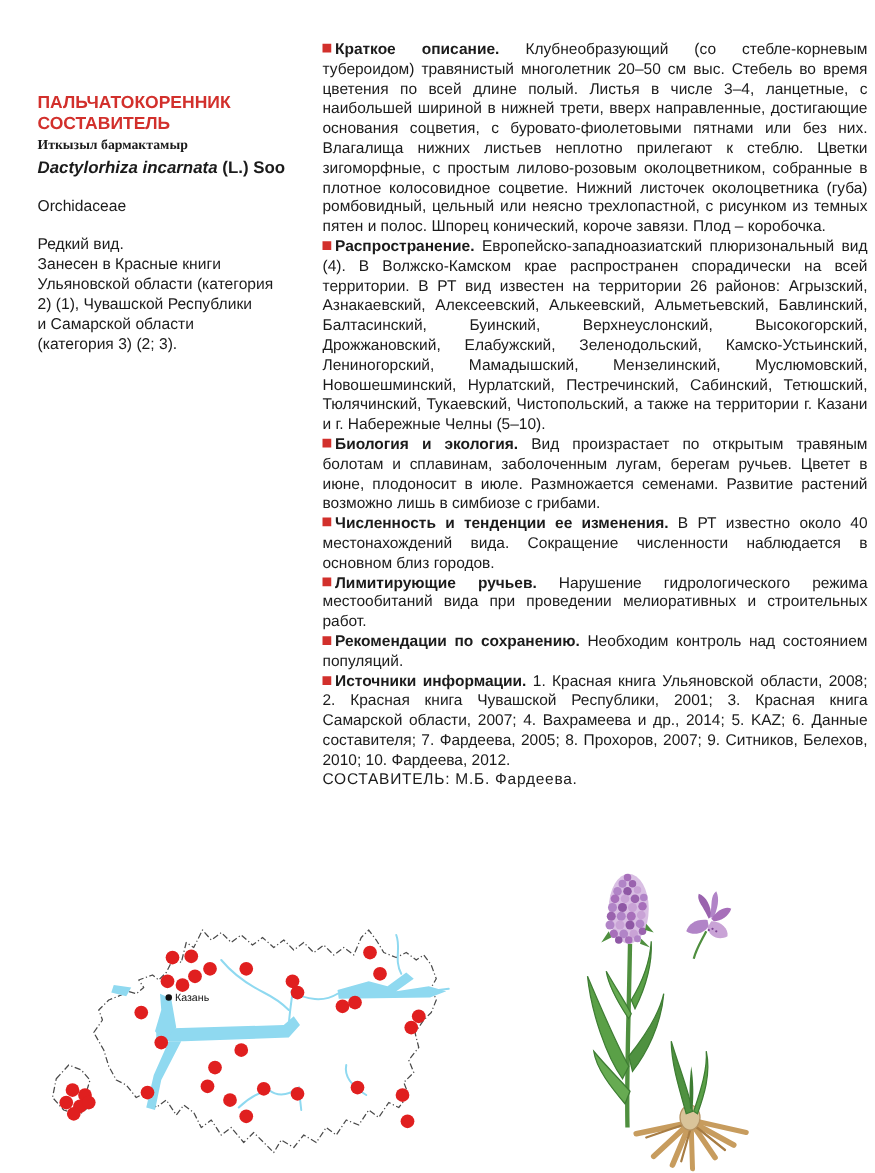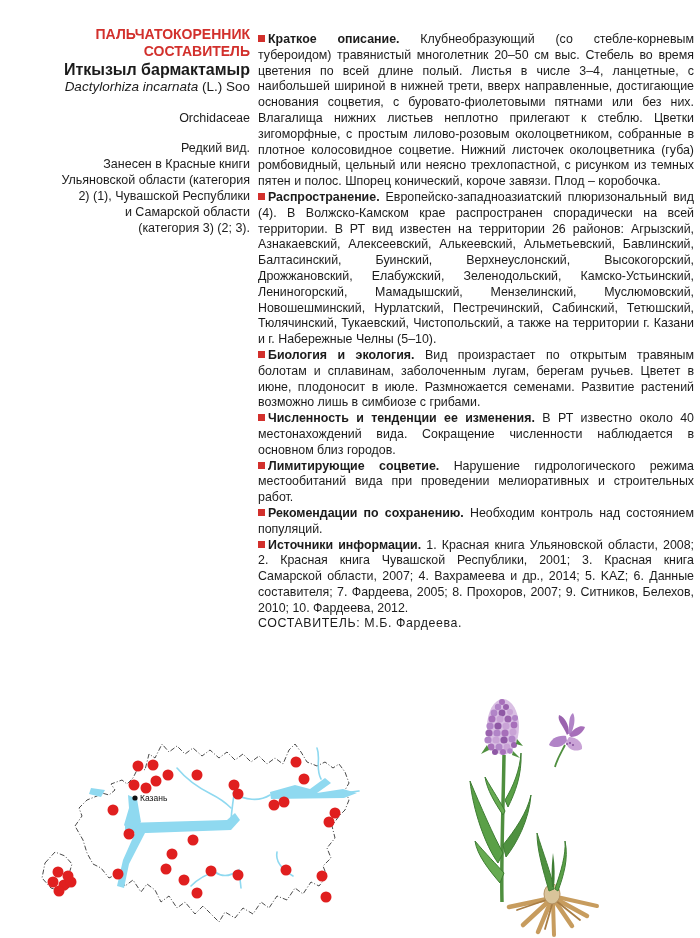--- a/index.html
+++ b/index.html
@@ -1,23 +1,23 @@
 <!DOCTYPE html>
 <html lang="ru" style="--accent_red: #d2302c; --dot_red: #e01f1f; --water_blue: #8fd9f0; --border_gray: #4a4a4a; --leaf_green: #4f8f3f; --flower_purple: #a76fba; --tuber_tan: #c79c5e;"><head>
 <meta charset="utf-8">
 <style>
   html,body{margin:0;padding:0;background:#fff;}
   .page{position:relative;width:700px;height:938px;background:#fff;overflow:hidden;
         font-family:"Liberation Sans",sans-serif;color:#1b1b1b;}
   .columns{display:flex;align-items:flex-start;}
   
-  .col-left{width:250px;box-sizing:border-box;padding:26px 0 0 30px;text-align:right;}
+  .col-left{width:250px;box-sizing:border-box;padding:26px 0 0 30px;margin-top:47px;}
   .sp-title{color:var(--accent_red);font-weight:bold;font-size:14px;line-height:17px;}
-  .sp-tatar{font-weight:bold;font-size:16px;line-height:17px;margin-top:1px;}
-  .sp-latin{font-weight:normal;font-size:13.5px;line-height:17px;}
+  .sp-tatar{font-weight:bold;font-size:11px;line-height:17px;margin-top:1px;font-family:Liberation Serif, serif;}
+  .sp-latin{font-weight:bold;font-size:13.5px;line-height:17px;}
   .sp-latin .lat{font-style:italic;}
   .family{margin-top:15px;font-size:12.5px;line-height:16px;}
   .status{margin-top:14px;font-size:12.5px;line-height:16px;}
   .pre{white-space:pre-line;}
   
   .col-right{width:436px;margin-left:8px;box-sizing:border-box;padding-top:32px;}
   .para{margin:0;text-align:justify;font-size:12.4px;line-height:15.8px;}
   .para b{font-weight:bold;}
   .bullet{display:inline-block;width:7px;height:7px;background:var(--accent_red);
           margin-right:3px;vertical-align:1px;}
@@ -52,21 +52,21 @@
 и Самарской области
 (категория 3) (2; 3).</div>
       </div>
     </div>
 
     <div class="col-right">
       <p class="para"><span class="bullet"></span><b>Краткое описание.</b> <span>Клубнеобразующий (со стебле-корневым тубероидом) травянистый многолетник 20–50 см выс. Стебель во время цветения по всей длине полый. Листья в числе 3–4, ланцетные, с наибольшей шириной в нижней трети, вверх направленные, достигающие основания соцветия, с буровато-фиолетовыми пятнами или без них. Влагалища нижних листьев неплотно прилегают к стеблю. Цветки зигоморфные, с простым лилово-розовым околоцветником, собранные в плотное колосовидное соцветие. Нижний листочек околоцветника (губа) ромбовидный, цельный или неясно трехлопастной, с рисунком из темных пятен и полос. Шпорец конический, короче завязи. Плод – коробочка.</span></p>
       <p class="para"><span class="bullet"></span><b>Распространение.</b> <span>Европейско-западноазиатский плюризональный вид (4). В Волжско-Камском крае распространен спорадически на всей территории. В РТ вид известен на территории 26 районов: Агрызский, Азнакаевский, Алексеевский, Алькеевский, Альметьевский, Бавлинский, Балтасинский, Буинский, Верхнеуслонский, Высокогорский, Дрожжановский, Елабужский, Зеленодольский, Камско-Устьинский, Лениногорский, Мамадышский, Мензелинский, Муслюмовский, Новошешминский, Нурлатский, Пестречинский, Сабинский, Тетюшский, Тюлячинский, Тукаевский, Чистопольский, а также на территории г. Казани и г. Набережные Челны (5–10).</span></p>
       <p class="para"><span class="bullet"></span><b>Биология и экология.</b> <span>Вид произрастает по открытым травяным болотам и сплавинам, заболоченным лугам, берегам ручьев. Цветет в июне, плодоносит в июле. Размножается семенами. Развитие растений возможно лишь в симбиозе с грибами.</span></p>
       <p class="para"><span class="bullet"></span><b>Численность и тенденции ее изменения.</b> <span>В РТ известно около 40 местонахождений вида. Сокращение численности наблюдается в основном близ городов.</span></p>
-      <p class="para"><span class="bullet"></span><b>Лимитирующие соцветие.</b> <span>Нарушение гидрологического режима местообитаний вида при проведении мелиоративных и строительных работ.</span></p>
+      <p class="para"><span class="bullet"></span><b>Лимитирующие ручьев.</b> <span>Нарушение гидрологического режима местообитаний вида при проведении мелиоративных и строительных работ.</span></p>
       <p class="para"><span class="bullet"></span><b>Рекомендации по сохранению.</b> <span>Необходим контроль над состоянием популяций.</span></p>
       <p class="para"><span class="bullet"></span><b>Источники информации.</b> <span>1. Красная книга Ульяновской области, 2008; 2. Красная книга Чувашской Республики, 2001; 3. Красная книга Самарской области, 2007; 4. Вахрамеева и др., 2014; 5. KAZ; 6. Данные составителя; 7. Фардеева, 2005; 8. Прохоров, 2007; 9. Ситников, Белехов, 2010; 10. Фардеева, 2012.</span></p>
       <p class="compiler">СОСТАВИТЕЛЬ: М.Б. Фардеева.</p>
     </div>
   </div>
 
   <svg class="map" width="334" height="198" viewBox="0 0 334 198">
     <g>
       <path fill="#ffffff" stroke="#4a4a4a" stroke-width="1" stroke-linejoin="round" stroke-dasharray="5 2 1 2" d="M48,88 L55,78 L52,70 L60,62 L70,58 L75,55 L82,57 L88,52 L84,46 L95,42 L100,46 L106,40 L112,28 L118,32 L122,16 L128,20 L135,6 L142,14 L150,8 L158,16 L166,10 L175,18 L183,12 L192,20 L200,14 L208,22 L216,16 L224,24 L232,18 L240,26 L248,20 L256,26 L262,12 L268,6 L274,14 L280,24 L290,28 L298,24 L306,30 L312,26 L318,34 L322,45 L318,52 L322,62 L318,72 L312,78 L305,88 L308,100 L300,110 L304,120 L296,128 L300,138 L292,148 L284,144 L276,156 L268,150 L260,162 L250,158 L242,170 L234,164 L226,176 L216,170 L208,180 L198,174 L192,184 L184,176 L176,168 L168,176 L158,164 L150,170 L142,158 L134,164 L128,152 L120,146 L114,154 L106,142 L98,148 L90,136 L82,140 L74,130 L66,126 L60,115 L56,102 Z"></path>
       <path fill="#ffffff" stroke="#4a4a4a" stroke-width="1" stroke-linejoin="round" stroke-dasharray="5 2 1 2" d="M18,125 L28,114 L38,118 L45,126 L42,136 L46,146 L36,154 L24,150 L15,140 Z"></path>

